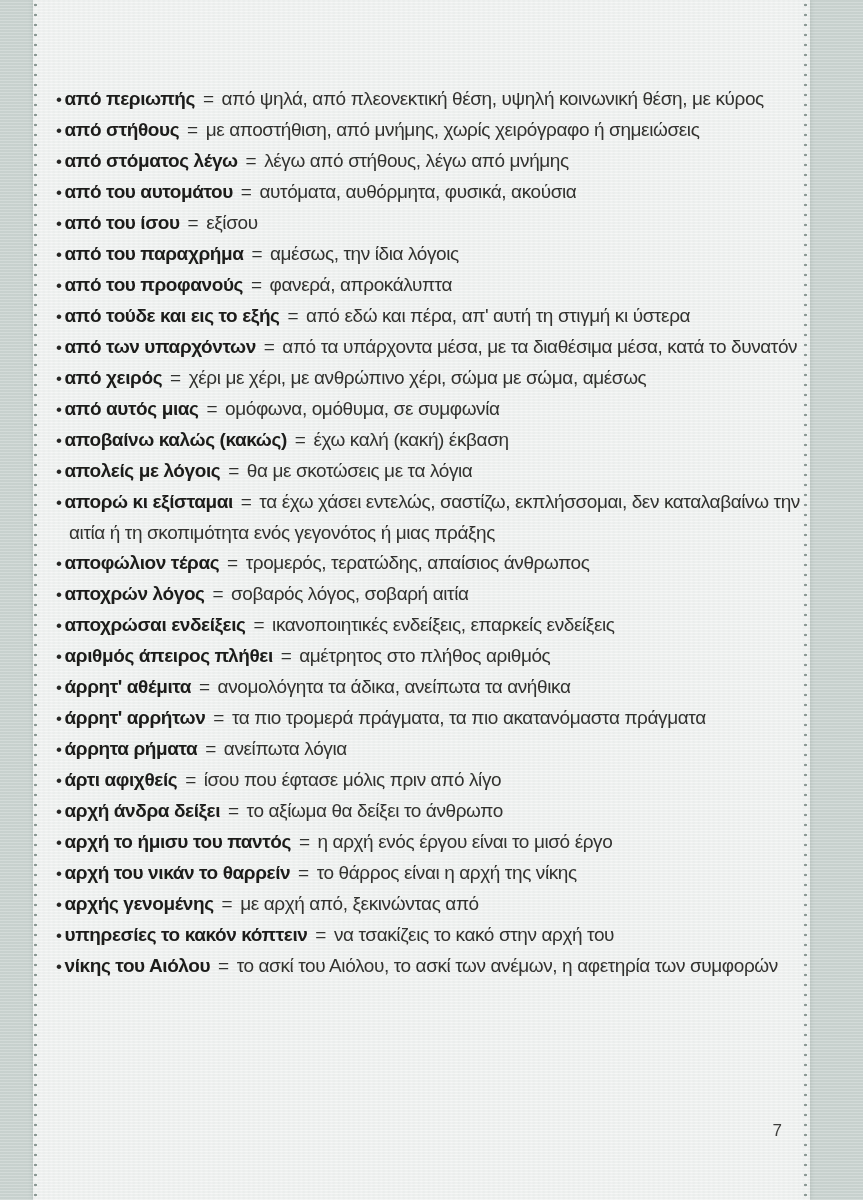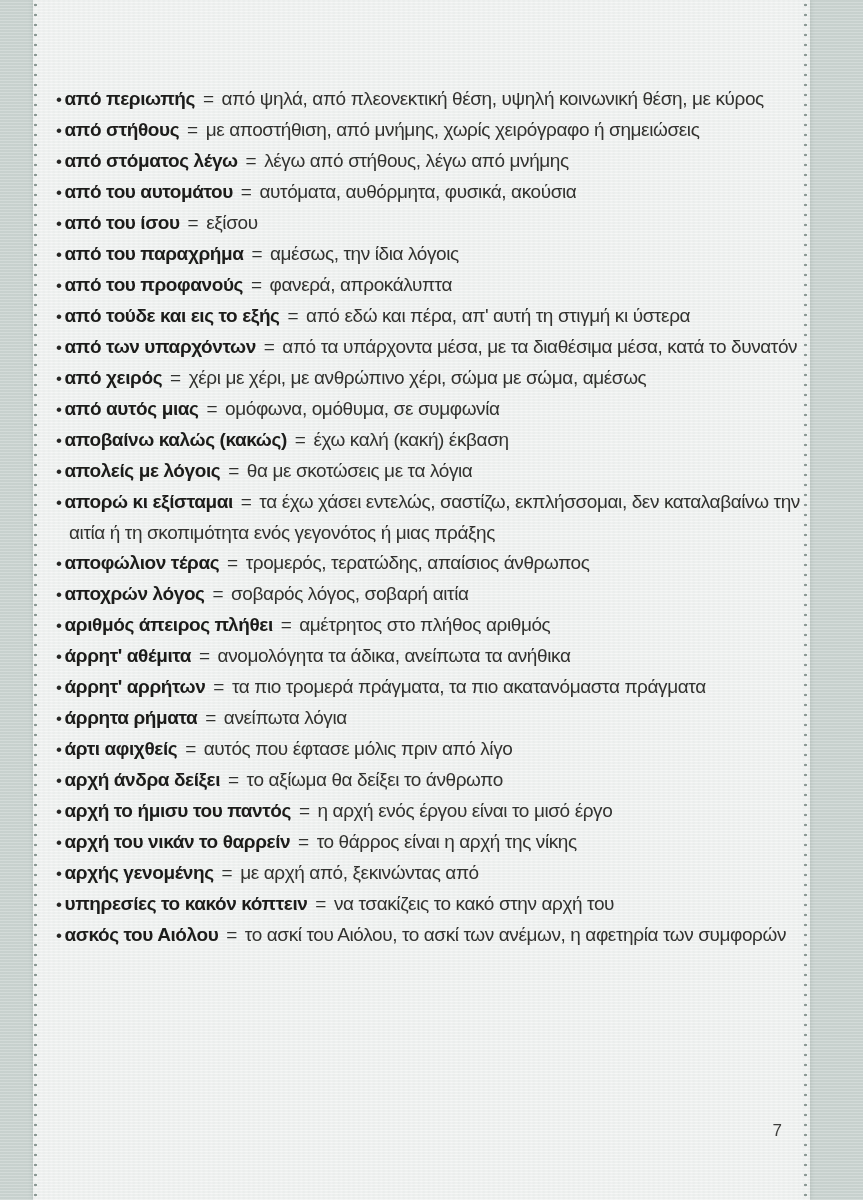--- a/index.html
+++ b/index.html
@@ -154,39 +154,42 @@
 
 
   <div class="entry">
     <span class="bullet">•</span><span class="term">αποφώλιον τέρας</span><span class="eq"> = </span><span class="def">τρομερός, τερατώδης, απαίσιος άνθρωπος</span>
   </div>
 
   <div class="entry">
     <span class="bullet">•</span><span class="term">αποχρών λόγος</span><span class="eq"> = </span><span class="def">σοβαρός λόγος, σοβαρή αιτία</span>
   </div>
 
+  <div class="entry">
+    <span class="bullet">•</span><span class="term">αποχρώσαι ενδείξεις</span><span class="eq"> = </span><span class="def">ικανοποιητικές ενδείξεις, επαρκείς ενδείξεις</span>
+  </div>
 
   <div class="entry">
     <span class="bullet">•</span><span class="term">αριθμός άπειρος πλήθει</span><span class="eq"> = </span><span class="def">αμέτρητος στο πλήθος αριθμός</span>
   </div>
 
   <div class="entry">
     <span class="bullet">•</span><span class="term">άρρητ' αθέμιτα</span><span class="eq"> = </span><span class="def">ανομολόγητα τα άδικα, ανείπωτα τα ανήθικα</span>
   </div>
 
   <div class="entry">
     <span class="bullet">•</span><span class="term">άρρητ' αρρήτων</span><span class="eq"> = </span><span class="def">τα πιο τρομερά πράγματα, τα πιο ακατανόμαστα πράγματα</span>
   </div>
 
   <div class="entry">
     <span class="bullet">•</span><span class="term">άρρητα ρήματα</span><span class="eq"> = </span><span class="def">ανείπωτα λόγια</span>
   </div>
 
   <div class="entry">
-    <span class="bullet">•</span><span class="term">άρτι αφιχθείς</span><span class="eq"> = </span><span class="def">αυτός που έφτασε μόλις πριν από λίγο</span>
+    <span class="bullet">•</span><span class="term">άρτι αφιχθείς</span><span class="eq"> = </span><span class="def">ίσου που έφτασε μόλις πριν από λίγο</span>
   </div>
 
 
   <div class="entry">
     <span class="bullet">•</span><span class="term">αρχή άνδρα δείξει</span><span class="eq"> = </span><span class="def">το αξίωμα θα δείξει το άνθρωπο</span>
   </div>
 
   <div class="entry">
     <span class="bullet">•</span><span class="term">αρχή το ήμισυ του παντός</span><span class="eq"> = </span><span class="def">η αρχή ενός έργου είναι το μισό έργο</span>
   </div>
@@ -197,18 +200,18 @@
 
   <div class="entry">
     <span class="bullet">•</span><span class="term">αρχής γενομένης</span><span class="eq"> = </span><span class="def">με αρχή από, ξεκινώντας από</span>
   </div>
 
   <div class="entry">
     <span class="bullet">•</span><span class="term">υπηρεσίες το κακόν κόπτειν</span><span class="eq"> = </span><span class="def">να τσακίζεις το κακό στην αρχή του</span>
   </div>
 
   <div class="entry">
-    <span class="bullet">•</span><span class="term">ασκός του Αιόλου</span><span class="eq"> = </span><span class="def">το ασκί του Αιόλου, το ασκί των ανέμων, η αφετηρία των συμφορών</span>
+    <span class="bullet">•</span><span class="term">νίκης του Αιόλου</span><span class="eq"> = </span><span class="def">το ασκί του Αιόλου, το ασκί των ανέμων, η αφετηρία των συμφορών</span>
   </div>
 </div>
 
   <div class="page-number">7</div>
 </div>
 
 </body></html>

